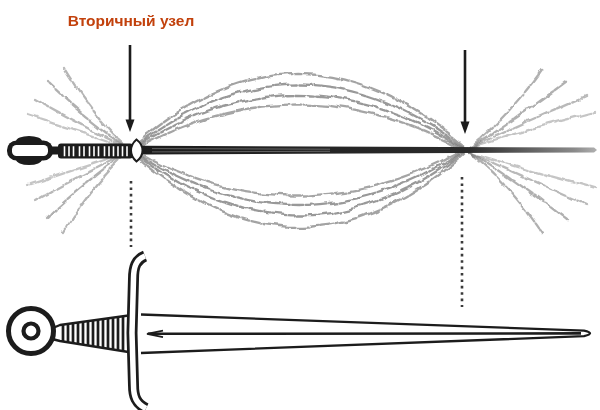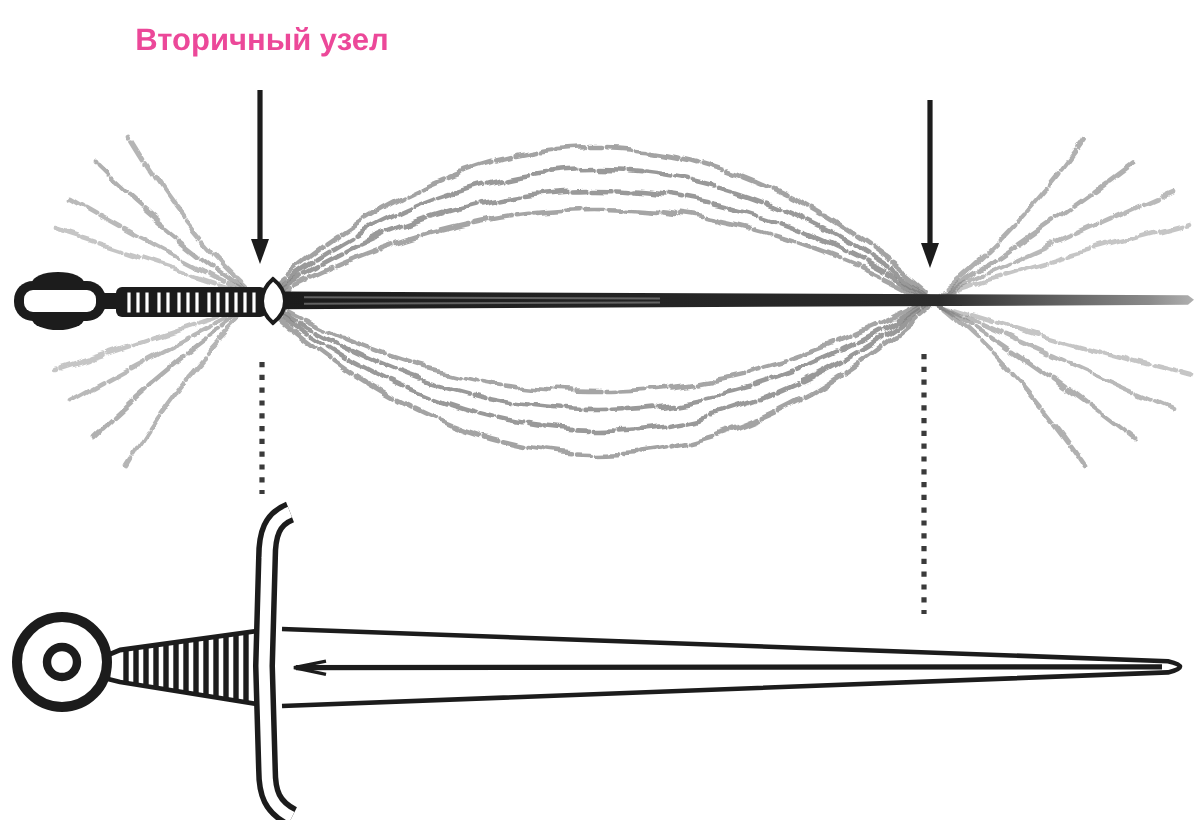--- a/index.html
+++ b/index.html
@@ -4,21 +4,21 @@
 <style>
   html,body{margin:0;padding:0;background:#fff;}
   .stage{
     position:relative;width:600px;height:410px;
     background:var(--background,#fff);
     font-family:"Liberation Sans",sans-serif;
     overflow:hidden;
   }
   .stage svg{position:absolute;left:0;top:0;}
   .label{
-    position:absolute;color:#ec4899;font-weight:bold;text-align:center;
+    position:absolute;color:#c2410c;font-weight:bold;text-align:center;
     -webkit-font-smoothing:antialiased;
   }
   .label-left{left:36px;top:12px;width:190px;font-size:15.5px;line-height:17px;}
   .label-right{left:385px;top:4px;width:164px;}
   .label-right .l1{font-size:15.5px;line-height:17px;}
   .label-right .l2{font-size:13px;line-height:14px;}
   .ink-line{stroke:var(--ink,#1c1c1c);fill:none;}
   .ink-fill{fill:var(--ink,#1c1c1c);stroke:none;}
   .paper-fill{fill:var(--background,#fff);}
   .wave{stroke:var(--wave,#808080);fill:none;stroke-width:2.3;

